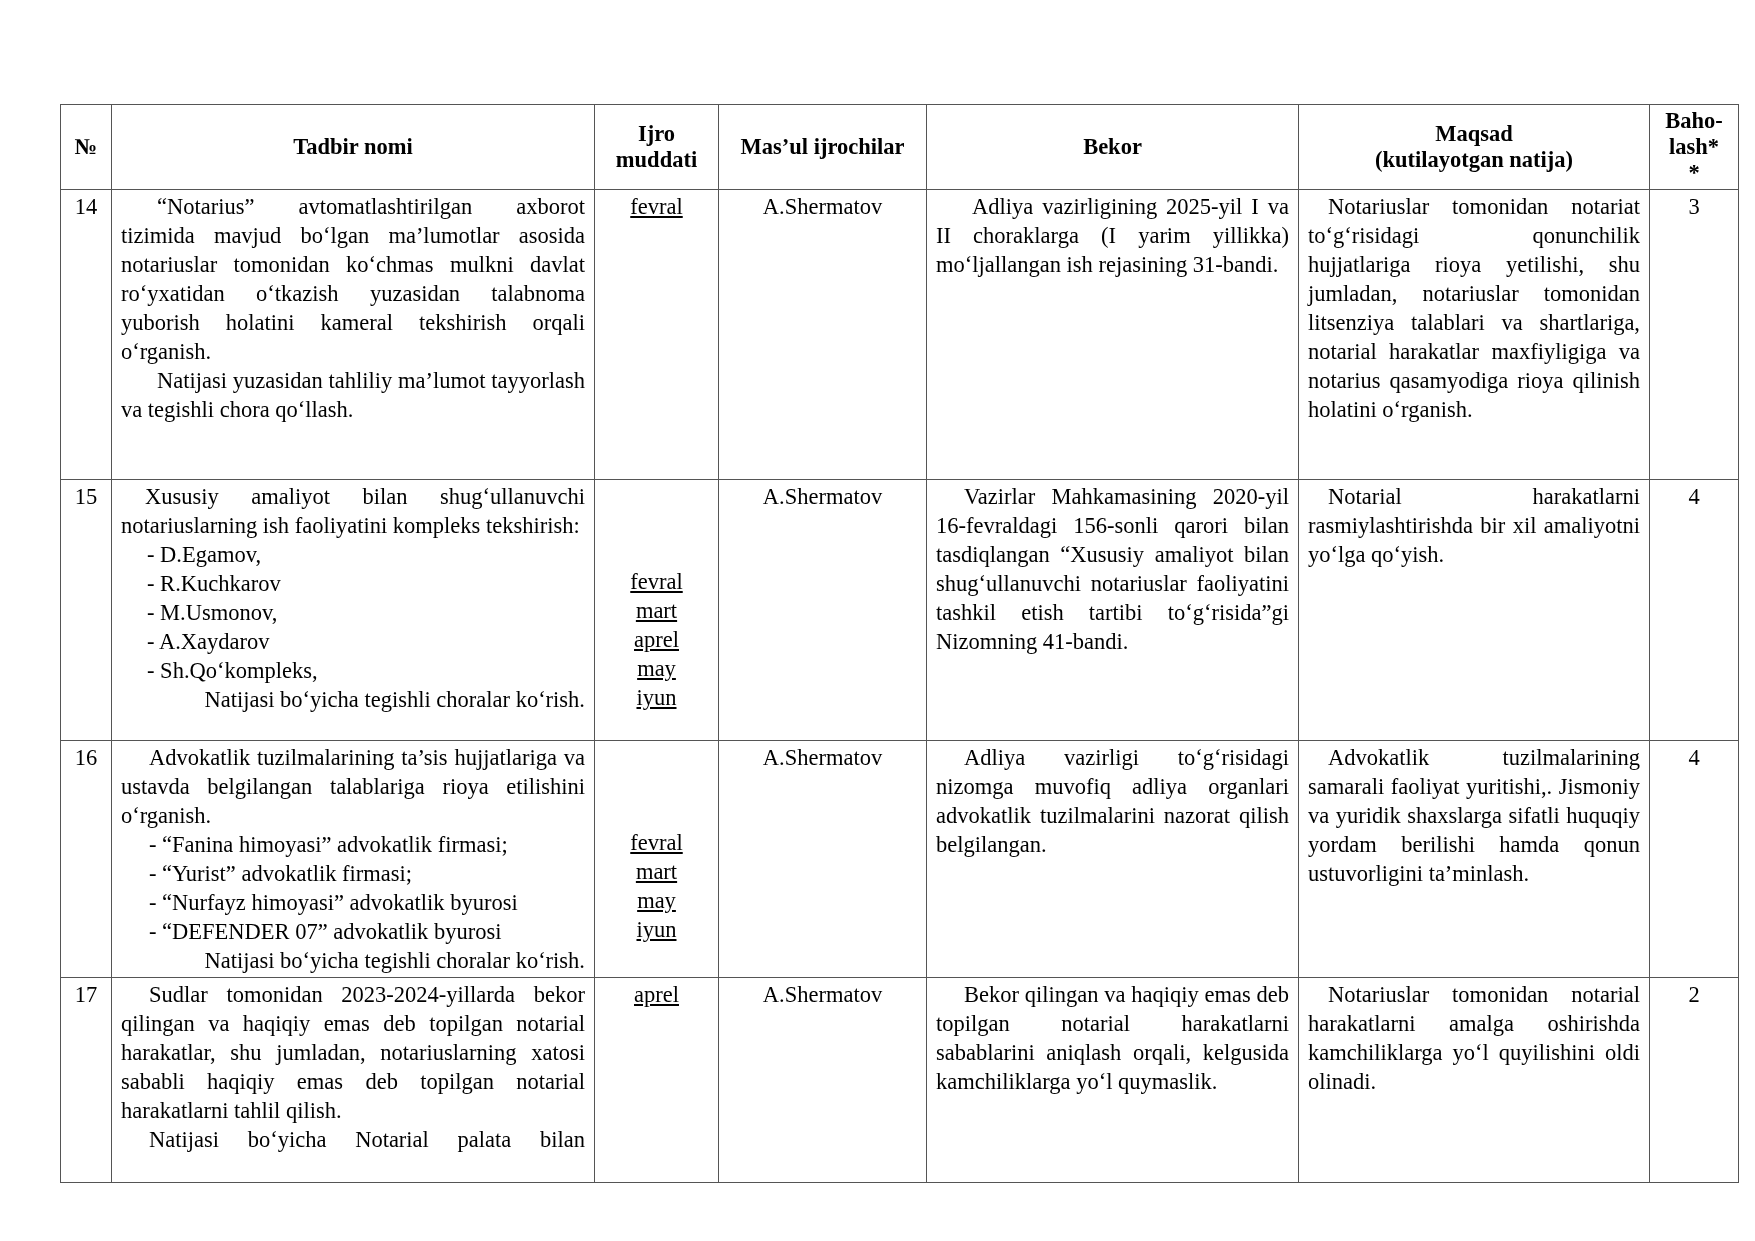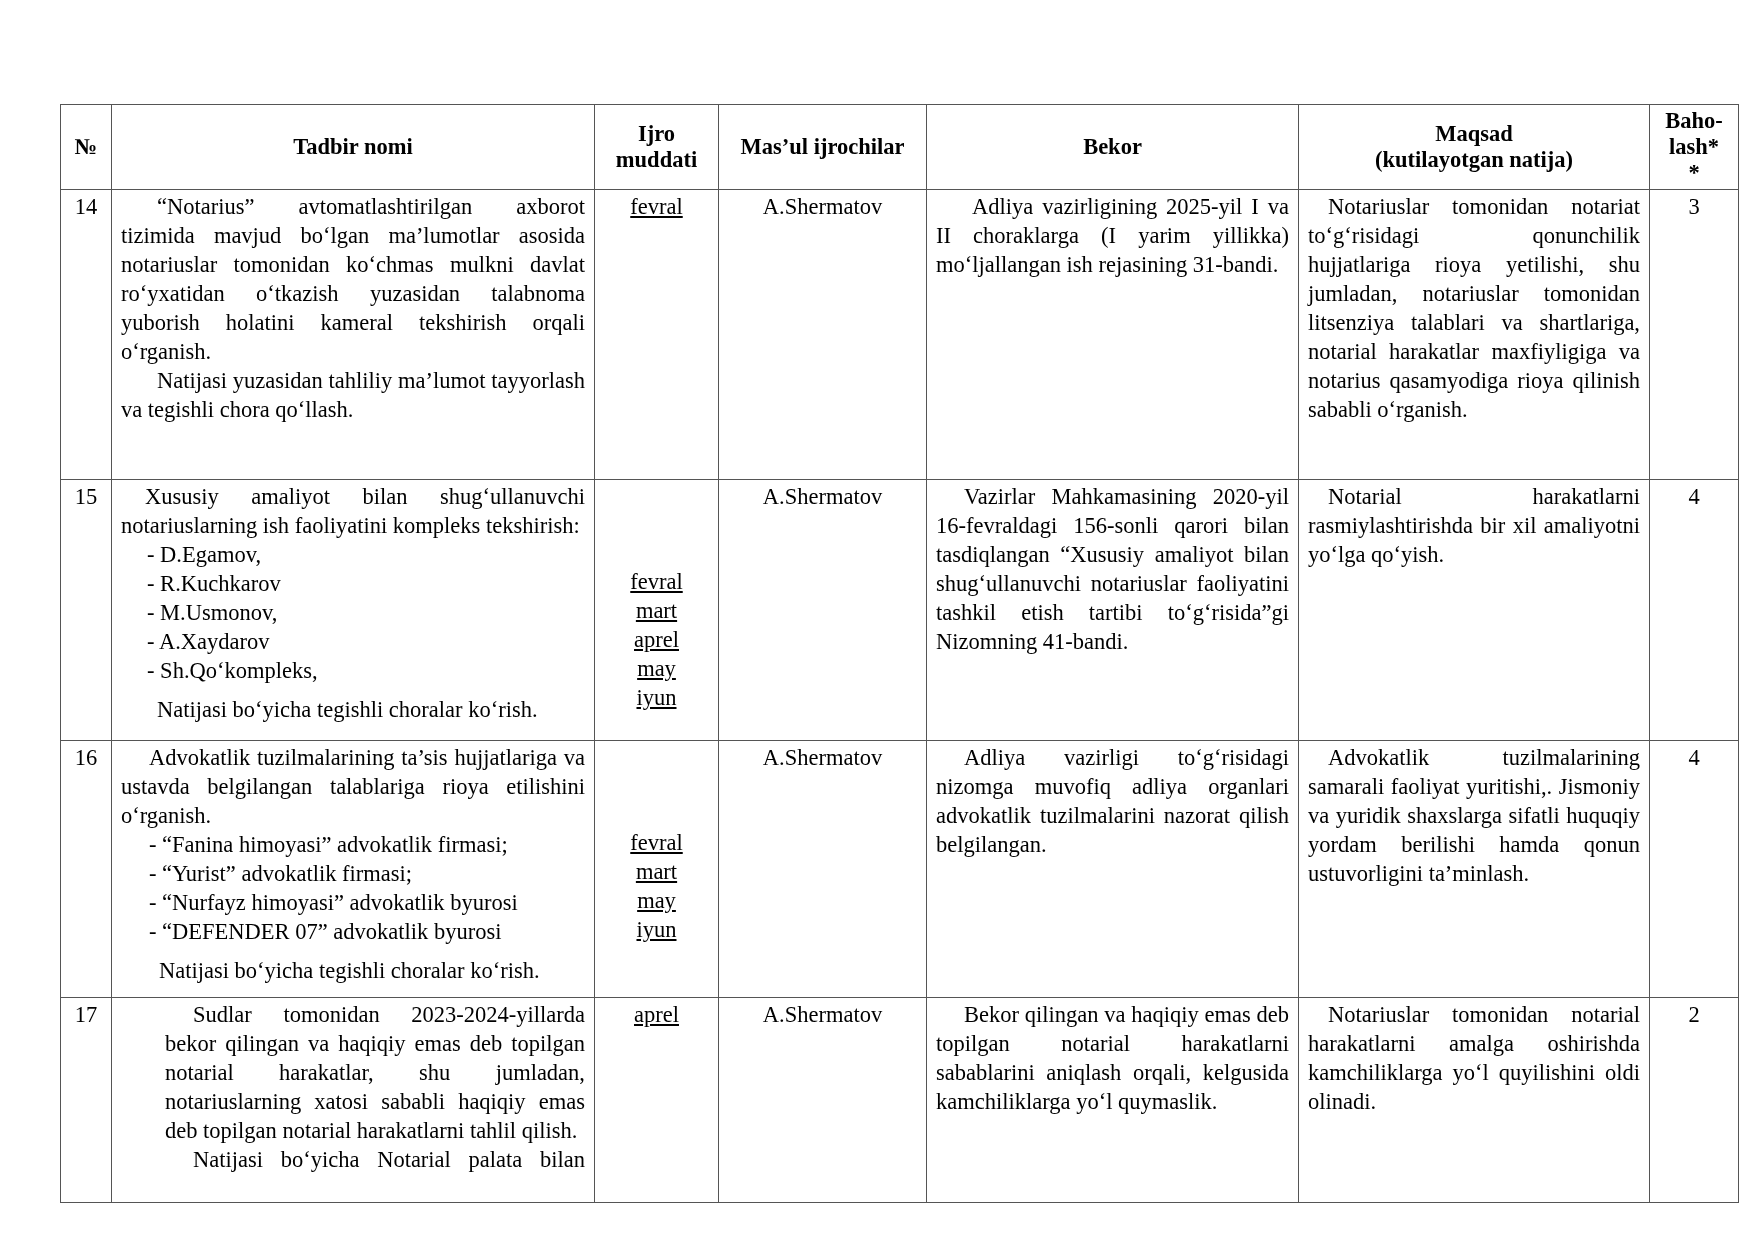--- a/index.html
+++ b/index.html
@@ -7,26 +7,26 @@
            font-family: "Liberation Serif", serif; color: #000; }
     table { position: absolute; left: 60px; top: 104px; width: 1678px;
             border-collapse: collapse; table-layout: fixed; font-size: 22.5px; line-height: 29px; }
     td, th { border: 1.5px solid #555; vertical-align: top; padding: 2px 9px 2px 9px; }
     th { font-weight: bold; text-align: center; vertical-align: middle; line-height: 26px; height: 84px; padding: 0 6px; }
     td.num { text-align: center; padding-left: 2px; padding-right: 2px; }
     td.ctr { text-align: center; }
     .p { text-indent: 36px; margin: 0; text-align: justify; text-align-last: left; }
     .li { margin: 0; padding-left: 26px; text-align: left; }
     .li2 { margin: 0; padding-left: 28px; text-align: left; }
-    .tail { margin: 10px; padding-left: 26px; text-align: left; }
+    .tail { margin: 0; padding-left: 26px; text-align: right; }
     .months span { display: block; text-decoration: underline; }
     .months.pad { padding-top: 87px; }
     .months.pad16 { padding-top: 87px; }
     .last td { border-bottom: 1.5px solid #555; }
-    .clip { height: 194px; overflow: hidden; margin-left: 44px; }
+    .clip { height: 194px; overflow: hidden; }
   </style>
 </head>
 <body>
 
 <table>
   <colgroup>
     <col style="width:51px">
     <col style="width:483px">
     <col style="width:124px">
     <col style="width:208px">
@@ -64,21 +64,21 @@
         <p class="p">Natijasi yuzasidan tahliliy ma’lumot tayyorlash va tegishli chora qo‘llash.</p>
       </td>
       <td class="ctr months">
         <span>fevral</span>
       </td>
       <td class="ctr">A.Shermatov</td>
       <td>
         <p class="p">Adliya vazirligining 2025-yil I va II choraklarga (I yarim yillikka) mo‘ljallangan ish rejasining 31-bandi.</p>
       </td>
       <td>
-        <p class="p" style="text-indent:20px">Notariuslar tomonidan notariat to‘g‘risidagi qonunchilik hujjatlariga rioya yetilishi, shu jumladan, notariuslar tomonidan litsenziya talablari va shartlariga, notarial harakatlar maxfiyligiga va notarius qasamyodiga rioya qilinish sababli o‘rganish.</p>
+        <p class="p" style="text-indent:20px">Notariuslar tomonidan notariat to‘g‘risidagi qonunchilik hujjatlariga rioya yetilishi, shu jumladan, notariuslar tomonidan litsenziya talablari va shartlariga, notarial harakatlar maxfiyligiga va notarius qasamyodiga rioya qilinish holatini o‘rganish.</p>
       </td>
       <td class="num">3</td>
     </tr>
 
     <tr style="height:261px">
       <td class="num">15</td>
       <td>
         <p class="p" style="text-indent:24px">Xususiy amaliyot bilan shug‘ullanuvchi notariuslarning ish faoliyatini kompleks tekshirish:</p>
         <p class="li">- D.Egamov,</p>
         <p class="li">- R.Kuchkarov</p>

